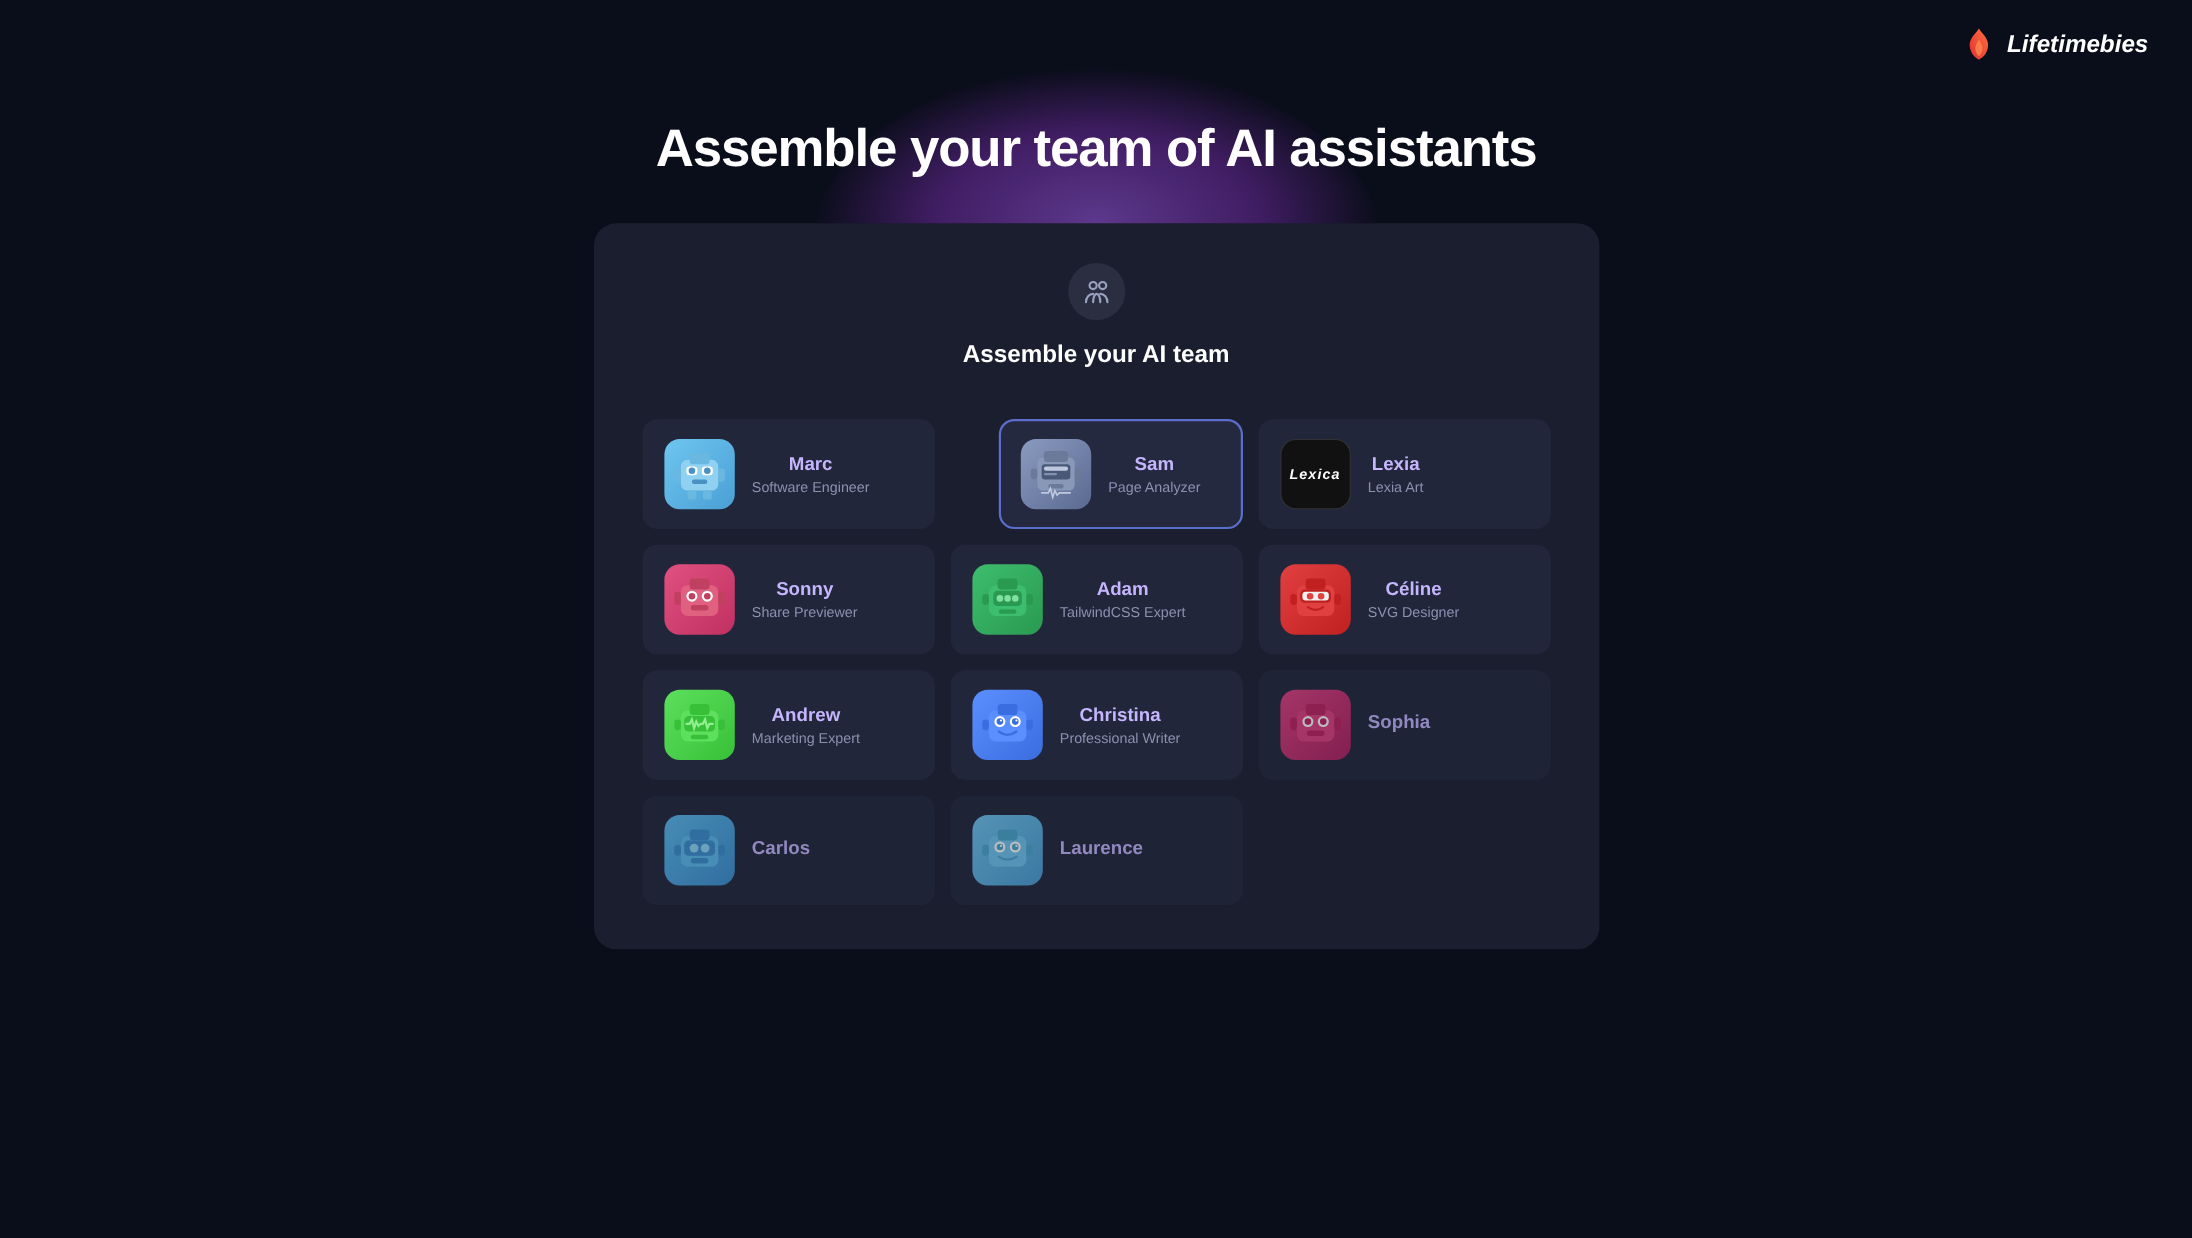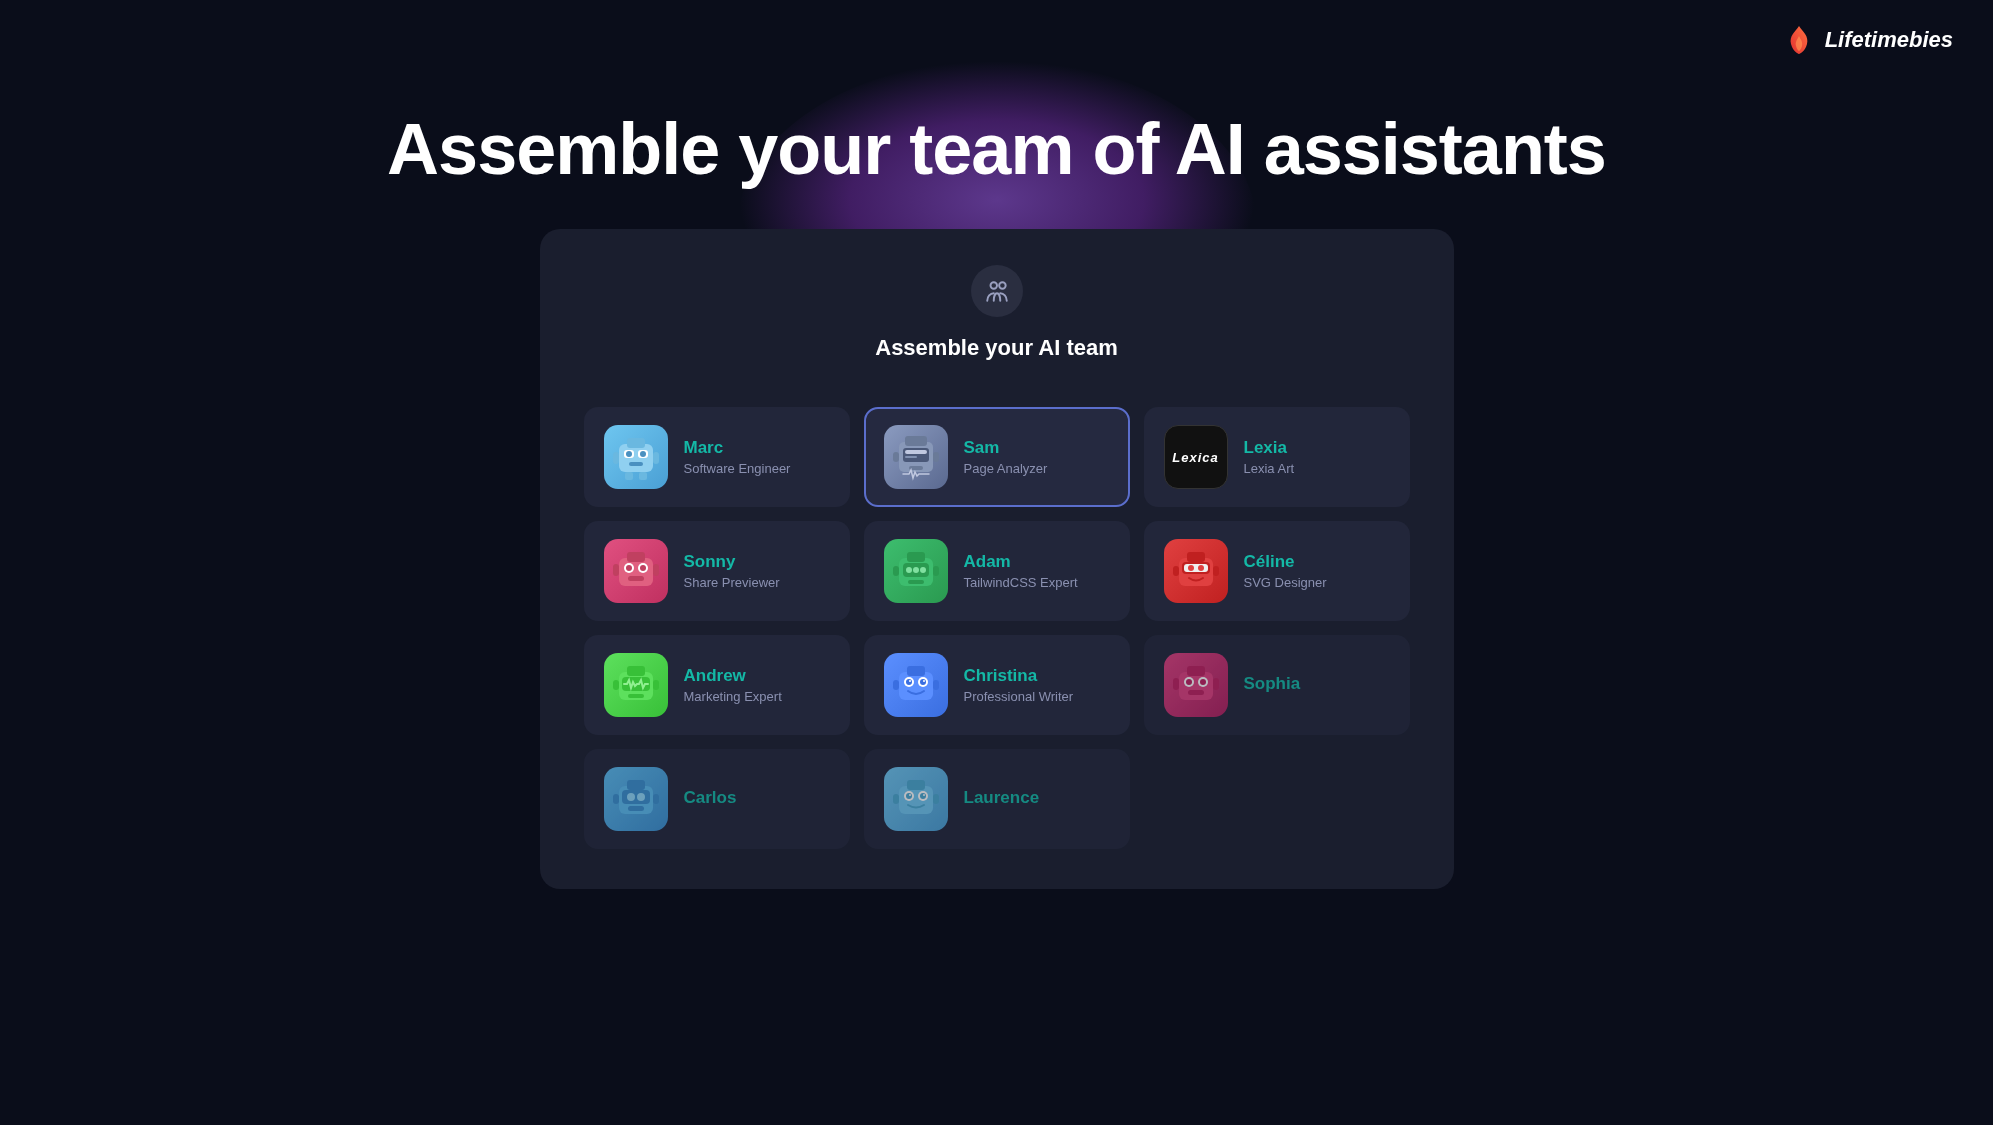--- a/index.html
+++ b/index.html
@@ -52,21 +52,21 @@
       font-weight: 600;
       font-style: italic;
     }
 
     
     .main-heading {
       position: relative;
       z-index: 1;
       margin-top: 110px;
       color: #ffffff;
-      font-size: 72px;
+      font-size: 48px;
       font-weight: 900;
       text-align: center;
       letter-spacing: -1px;
       line-height: 1.1;
       padding: 0 60px;
     }
 
     
     .panel {
       position: relative;
@@ -133,44 +133,46 @@
       align-items: center;
       gap: 16px;
       cursor: pointer;
       transition: background 0.2s;
       border: 2px solid transparent;
     }
 
     .assistant-card.selected {
       border-color: #5b6ecc;
       background: #252940;
+      margin-left: 44px;
     }
 
     .assistant-avatar {
       width: 64px;
       height: 64px;
       border-radius: 14px;
       overflow: hidden;
       flex-shrink: 0;
       display: flex;
       align-items: center;
       justify-content: center;
       font-size: 28px;
     }
 
     .assistant-info {
       display: flex;
       flex-direction: column;
     }
 
     .assistant-name {
-      color: #14b8a6;
+      color: #c4b5fd;
       font-size: 17px;
       font-weight: 700;
       margin-bottom: 3px;
+      text-align: center;
     }
 
     .assistant-role {
       color: #8a90b0;
       font-size: 13px;
     }
 
     
     .av-marc { background: linear-gradient(135deg, #6ec6f0 0%, #4a9fd4 100%); }
     .av-sam  { background: linear-gradient(135deg, #8b9bc0 0%, #5a6990 100%); }

